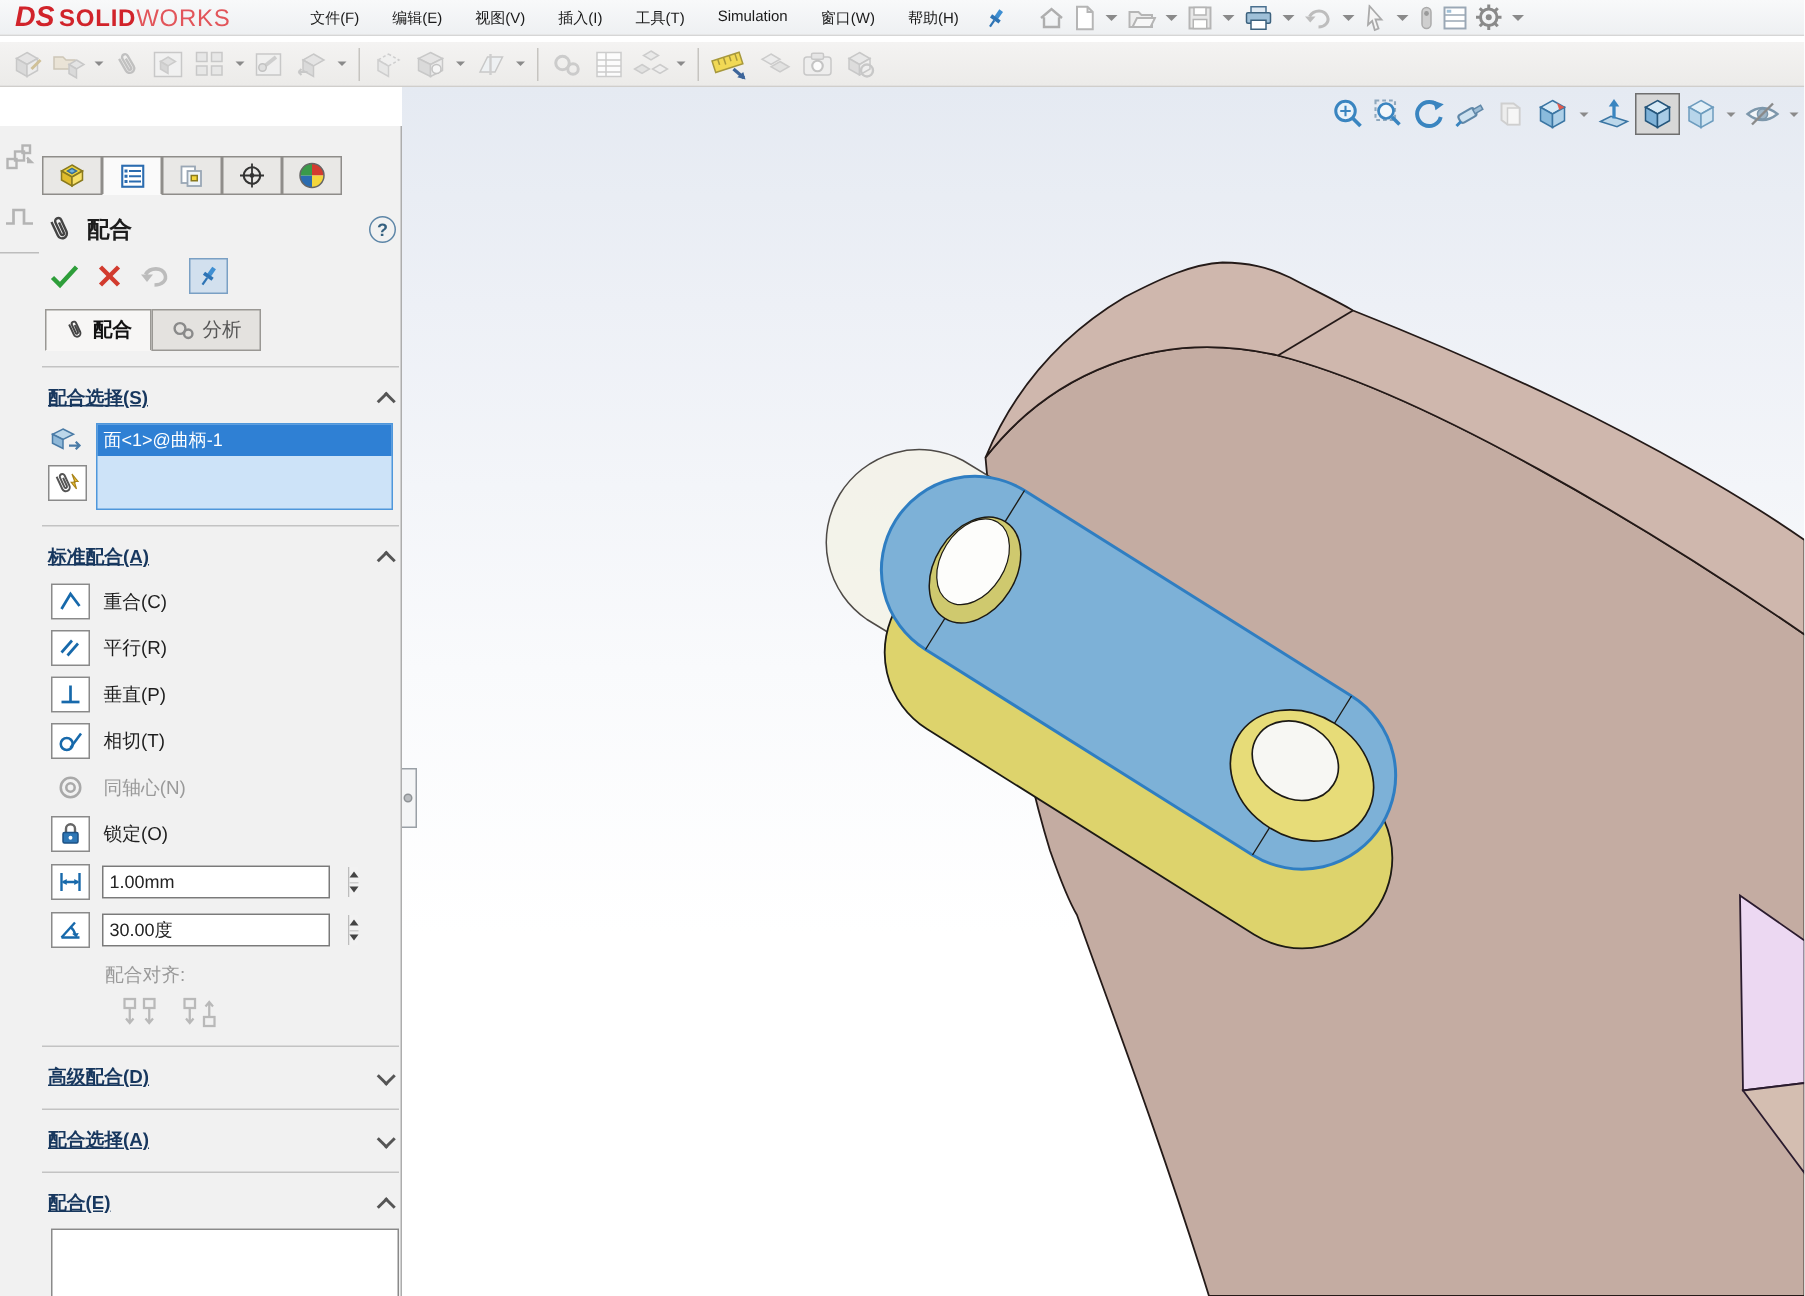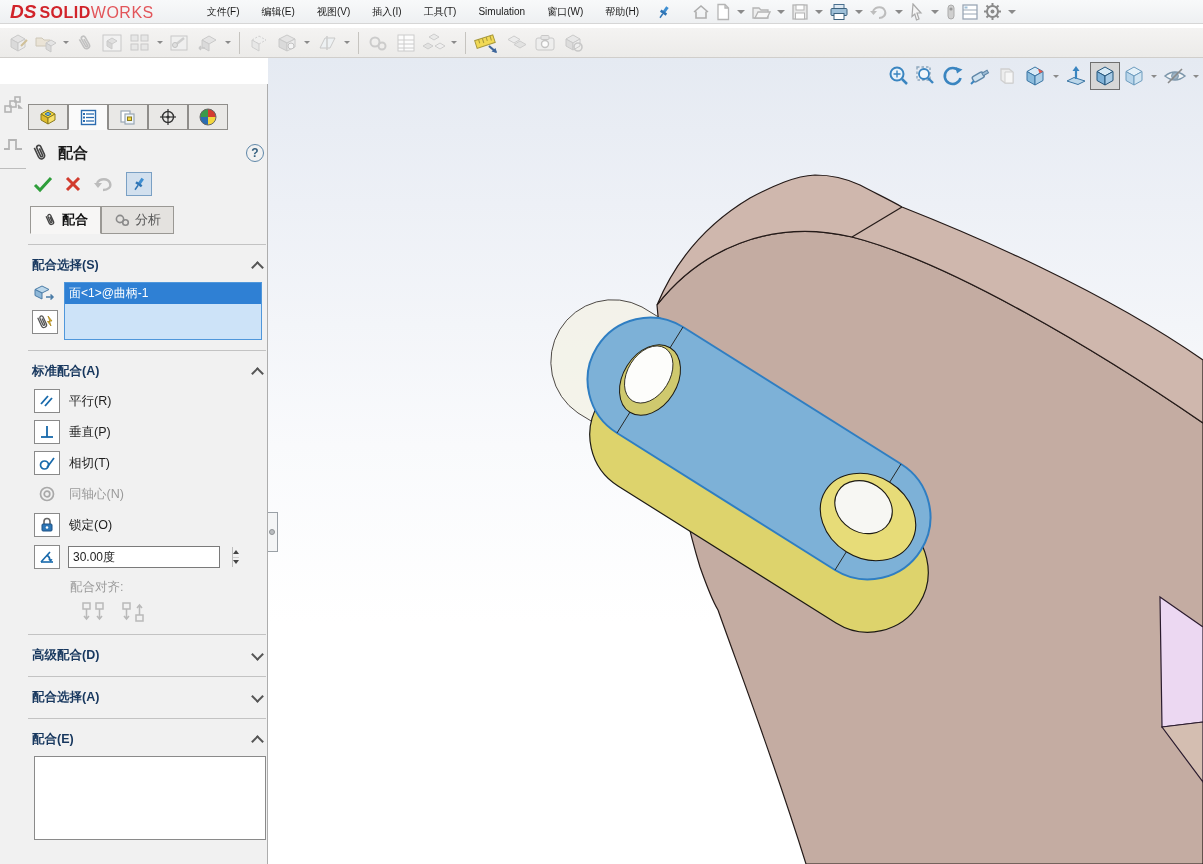--- a/index.html
+++ b/index.html
@@ -75,21 +75,21 @@
     display:flex; align-items:center; justify-content:center; }
 
   .pm-subtabs { display:flex; margin:2px 0 0 2px; }
   .pm-subtab { display:flex; align-items:center; gap:5px; padding:4px 12px; font-size:13px;
     background:#e4e2df; border:1px solid #9a9894; color:#555; }
   .pm-subtab.active { background:#f7f6f5; font-weight:bold; color:#111; border-bottom-color:#f7f6f5; }
 
   .pm-divider { height:1px; background:#c3c3c3; margin:10px 0; }
 
   .sec-header { display:flex; align-items:center; padding:2px 4px; }
-  .sec-title { font-weight:bold; color:#17375e; font-size:12.5px; flex:1; }
+  .sec-title { font-weight:bold; color:#17375e; font-size:12.5px; flex:1;text-decoration:underline; }
   .chev { width:9px; height:9px; border-right:2px solid #555; border-bottom:2px solid #555; }
   .chev.up { transform:rotate(-135deg); margin-top:4px; }
   .chev.down { transform:rotate(45deg); margin-bottom:3px; }
 
   .sel-row { display:flex; margin:6px 0 2px 4px; }
   .sel-icons { display:flex; flex-direction:column; gap:4px; margin-right:6px; }
   .boxed-icon { width:26px; height:24px; background:#fff; border:1px solid #8a8a8a;
     display:flex; align-items:center; justify-content:center; }
   .plain-icon { width:26px; height:24px; display:flex; align-items:center; justify-content:center; }
   .sel-box { flex:1; height:58px; background:#cde3f8; border:1.5px solid #4f97db; margin-right:4px; }
@@ -647,20 +647,30 @@
       <div class="pm-divider"></div>
 
       <div class="sec-header">
         <span class="sec-title">标准配合(A)</span>
         <span class="chev up"></span>
       </div>
 
       <div class="mate-row">
         <span class="boxed-icon">
           <svg width="18" height="18" viewBox="0 0 18 18">
+              <g stroke="#1769ab" stroke-width="1.8" fill="none">
+                <path d="M3,14 L9,4 L15,12"></path>
+              </g>
+            </svg>
+        </span>
+        <span class="mate-label">重合(C)</span>
+      </div>
+      <div class="mate-row">
+        <span class="boxed-icon">
+          <svg width="18" height="18" viewBox="0 0 18 18">
               <g stroke="#1769ab" stroke-width="1.8">
                 <line x1="3" y1="12" x2="10" y2="4"></line>
                 <line x1="7" y1="14" x2="14" y2="6"></line>
               </g>
             </svg>
         </span>
         <span class="mate-label">平行(R)</span>
       </div>
       <div class="mate-row">
         <span class="boxed-icon">
@@ -695,20 +705,44 @@
         <span class="boxed-icon">
           <svg width="18" height="18" viewBox="0 0 18 18">
               <path d="M6,8 V5.5 a3,3 0 0 1 6,0 V8" fill="none" stroke="#666" stroke-width="1.6"></path>
               <rect x="4" y="8" width="10" height="7" rx="1" fill="#2e77b6" stroke="#1c5185"></rect>
               <circle cx="9" cy="11.5" r="1.3" fill="#fff"></circle>
             </svg>
         </span>
         <span class="mate-label">锁定(O)</span>
       </div>
 
+      <div class="num-row">
+        <span class="boxed-icon">
+          <svg width="18" height="18" viewBox="0 0 18 18">
+              <g stroke="#1769ab" stroke-width="1.6">
+                <line x1="3" y1="3" x2="3" y2="15"></line>
+                <line x1="15" y1="3" x2="15" y2="15"></line>
+                <line x1="4" y1="9" x2="14" y2="9"></line>
+              </g>
+              <polygon points="3,9 6.5,7 6.5,11" fill="#1769ab"></polygon>
+              <polygon points="15,9 11.5,7 11.5,11" fill="#1769ab"></polygon>
+            </svg>
+        </span>
+        <span class="num-field">
+          <input type="text" readonly="" value="1.00mm" style="">
+          <span class="spinner">
+            <span class="spin-btn">
+                <span class="tri-up"></span>
+              </span>
+            <span class="spin-btn">
+                <span class="tri-dn"></span>
+              </span>
+          </span>
+        </span>
+      </div>
 
       <div class="num-row">
         <span class="boxed-icon">
           <svg width="18" height="18" viewBox="0 0 18 18">
               <g stroke="#1769ab" stroke-width="1.6" fill="none">
                 <line x1="3" y1="14" x2="15" y2="14"></line>
                 <line x1="3" y1="14" x2="12" y2="4"></line>
                 <path d="M9,7 A7.5,7.5 0 0 1 12,12"></path>
               </g>
               <polygon points="13,14 10,11.5 14.5,11" fill="#1769ab"></polygon>

